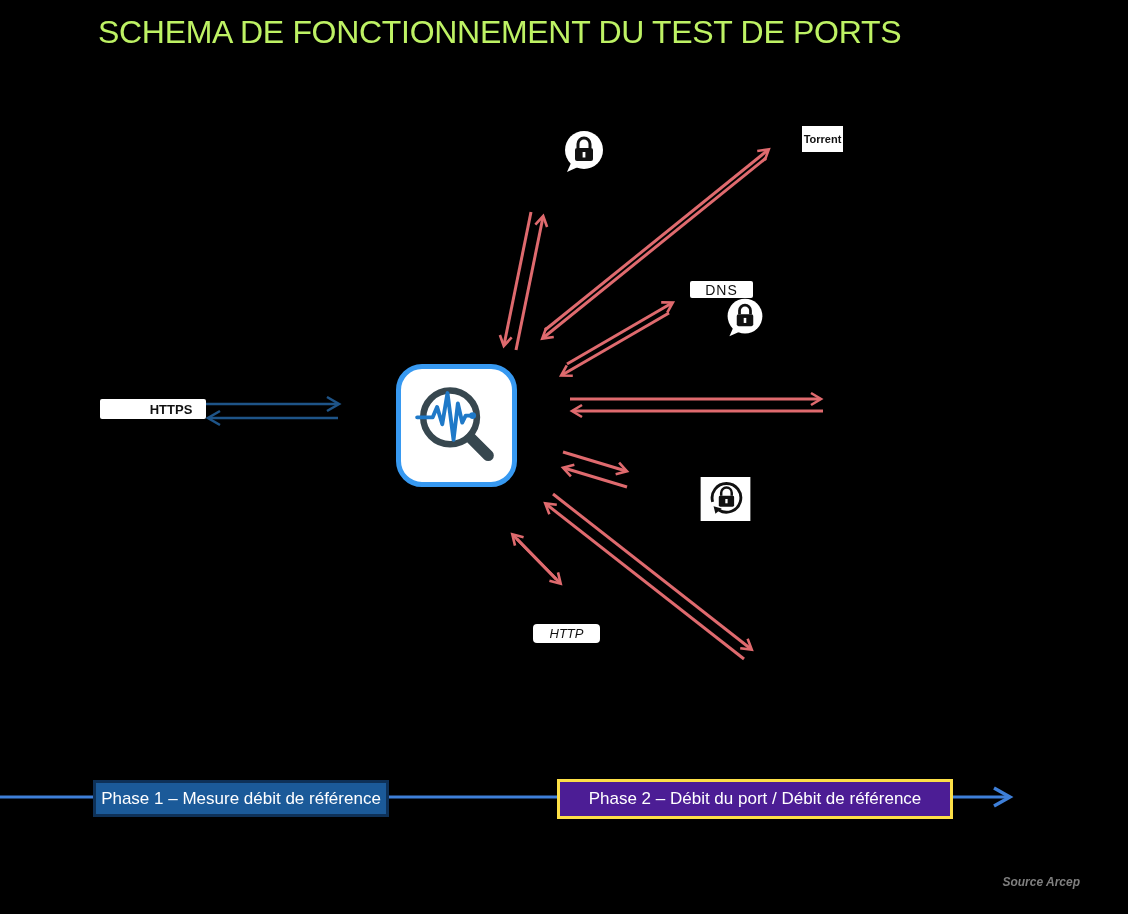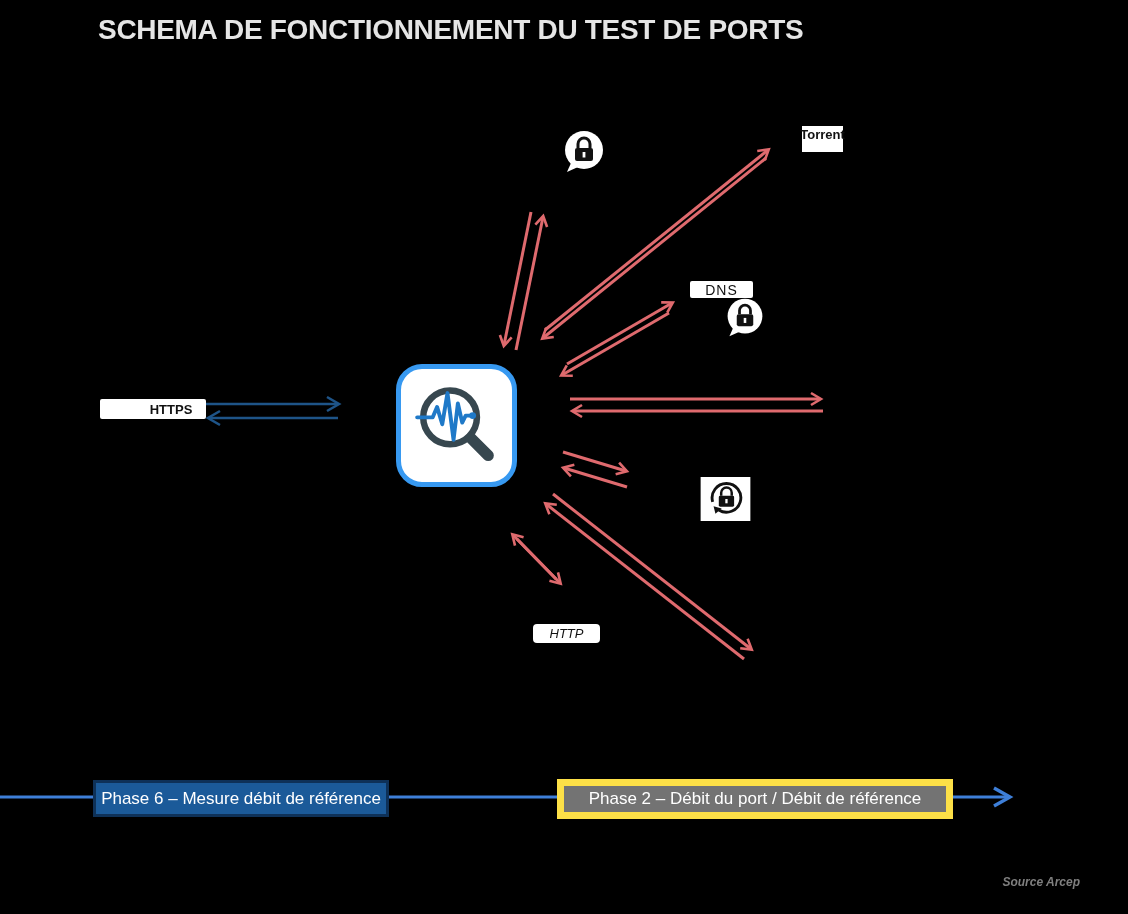--- a/index.html
+++ b/index.html
@@ -3,44 +3,44 @@
 <meta charset="utf-8">
 <style>
   html,body{margin:0;padding:0;background:#000;}
   .stage{
     position:relative;width:1128px;height:914px;background:#000;overflow:hidden;
     font-family:"Liberation Sans",sans-serif;
   }
   .abs{position:absolute;}
   .title{
     left:98px;top:14px;width:780px;
-    font-size:28px;font-weight:bold;letter-spacing:-0.3px;
-    color:#e5e5e5;white-space:nowrap;
+    font-size:32px;font-weight:normal;letter-spacing:-0.3px;
+    color:#bef264;white-space:nowrap;
   }
   svg.arrows{left:0;top:0;width:1128px;height:914px;}
   .tag{
     background:#fff;color:#111;text-align:center;
     display:flex;align-items:center;justify-content:center;
     font-weight:600;
   }
   .tag-https{left:100px;top:399px;width:70px;height:20px;font-size:13px;border-radius:2px;padding-left:36px;}
-  .tag-torrent{left:802px;top:126px;width:41px;height:26px;font-size:13px;font-weight:700;align-items:flex-start;padding-top:1px;box-sizing:border-box;}
+  .tag-torrent{left:802px;top:126px;width:41px;height:26px;font-size:11px;font-weight:700;align-items:flex-start;padding-top:7px;box-sizing:border-box;}
   .tag-dns{left:690px;top:281px;width:63px;height:17px;font-size:14px;border-radius:2px;letter-spacing:1px;font-weight:500;}
   .tag-http{left:533px;top:624px;width:67px;height:19px;font-size:13px;border-radius:4px;font-weight:500;font-style:italic;}
   .center-icon{
     left:396px;top:364px;width:121px;height:123px;
     background:#fff;border:5px solid #3799F1;border-radius:26px;box-sizing:border-box;
     display:flex;align-items:center;justify-content:center;
   }
   .phase{
     display:flex;align-items:center;justify-content:center;
     color:#fff;font-size:17px;box-sizing:border-box;text-align:center;
   }
   .phase1{left:93px;top:780px;width:296px;height:37px;background:#1B5A99;border:3px solid #0E3158;}
-  .phase2{left:557px;top:779px;width:396px;height:40px;background:#737373;border:7px solid #fde047;}
+  .phase2{left:557px;top:779px;width:396px;height:40px;background:#4c1d95;border:3px solid #fde047;}
   .source{
     left:845px;top:875px;width:235px;text-align:right;
     color:#7F7F7F;font-size:12px;font-style:italic;font-weight:600;
   }
   .lockpos-top{left:560px;top:127px;width:48px;height:48px;}
   .lockpos-dns{left:723px;top:295px;width:44px;height:44px;}
   .lockpos-right{left:700px;top:477px;width:51px;height:44px;}
 </style>
 </head>
 <body>
@@ -133,18 +133,18 @@
 
   <svg class="abs lockpos-right" viewBox="0 0 52 46" xmlns="http://www.w3.org/2000/svg">
     <rect x="0" y="0" width="52" height="46" fill="#fff"></rect>
     <path d="M12.6 26 A15 15 0 1 1 19 34.5" fill="none" stroke="#111" stroke-width="3"></path>
     <path d="M13.5 30.5 L22 33 L15.5 38.5 Z" fill="#111"></path>
     <path d="M21.5 19.5 v-3 a5.5 5.5 0 0 1 11 0 v3" stroke="#111" stroke-width="2.6" fill="none"></path>
     <rect x="19" y="19.5" width="16" height="11.5" rx="1.5" fill="#111"></rect>
     <rect x="25.8" y="23" width="2.4" height="4.5" fill="#fff"></rect>
   </svg>
 
-  <div class="abs phase phase1">Phase 6 – Mesure débit de référence</div>
+  <div class="abs phase phase1">Phase 1 – Mesure débit de référence</div>
   <div class="abs phase phase2">Phase 2 – Débit du port / Débit de référence</div>
 
   <div class="abs source">Source Arcep</div>
 
 </div>
 
 </body></html>

